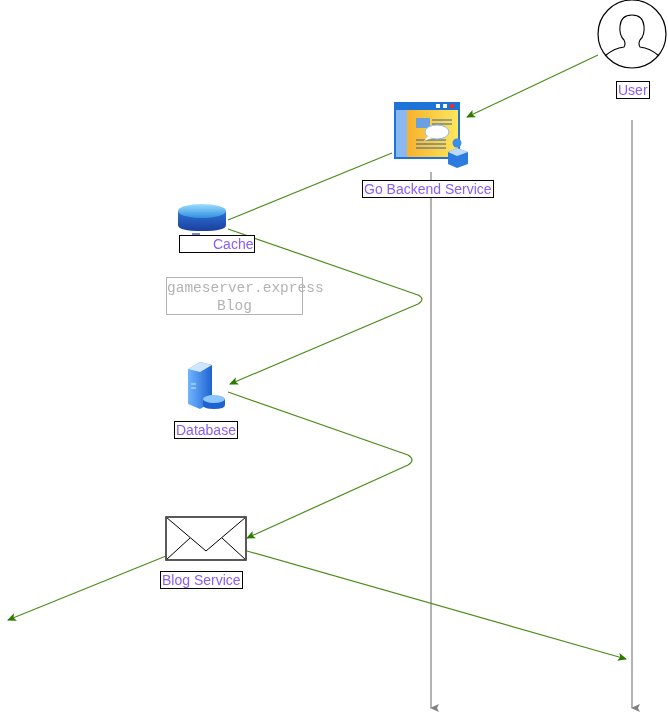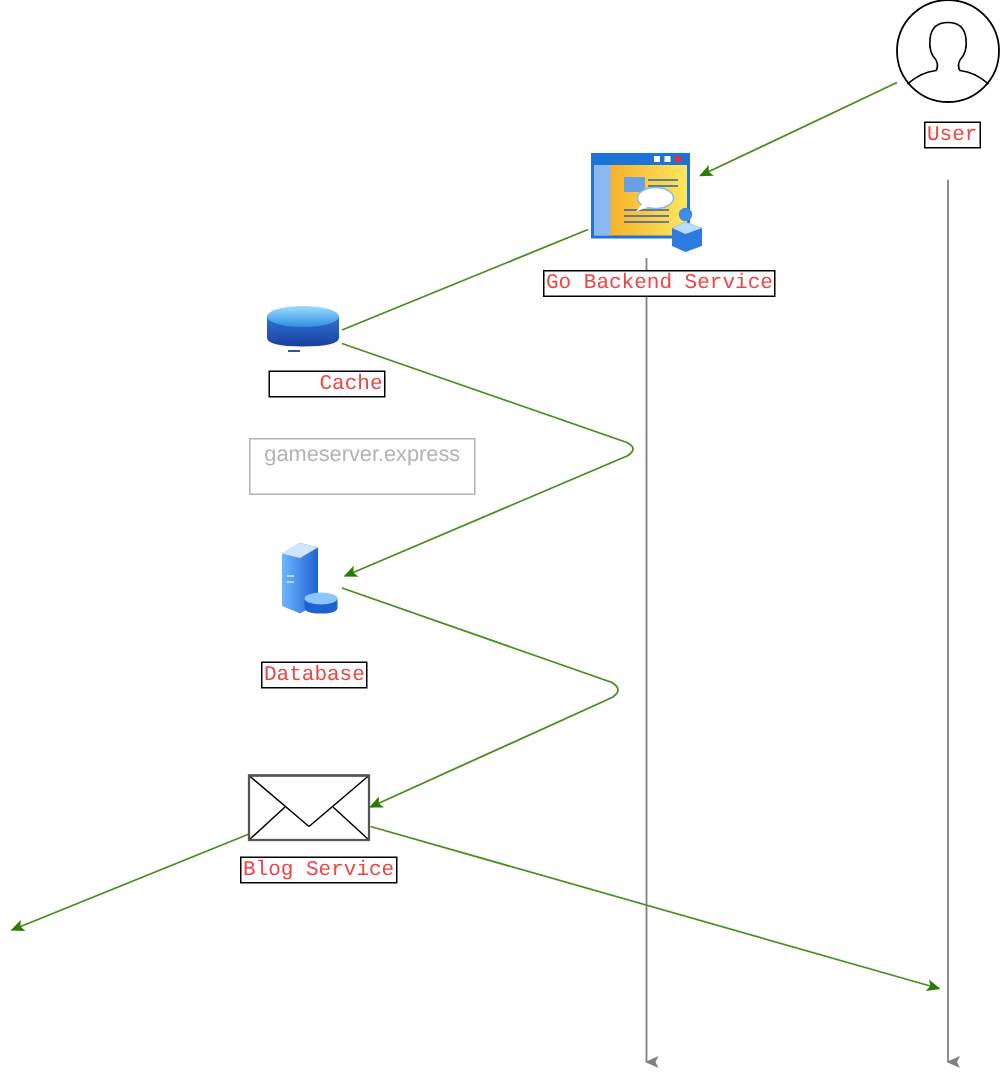--- a/index.html
+++ b/index.html
@@ -1,22 +1,22 @@
 <!DOCTYPE html>
 <html><head>
   <meta charset="utf-8">
   <style>
     html, body { margin: 0; padding: 0; background: #ffffff; }
     body { width: 668px; height: 719px; position: relative; overflow: hidden;
            font-family: "Liberation Sans", sans-serif; }
     svg.canvas { position: absolute; left: 0; top: 0; }
     .label {
       position: absolute; background: #ffffff; border: 1px solid #000000;
-      font-size: 14px; line-height: 16px; color: #ef4444; padding: 0 1px;
-      white-space: nowrap; font-family: Liberation Mono, monospace;
+      font-size: 14px; line-height: 16px; color: #8b5cf6; padding: 0 1px;
+      white-space: nowrap; font-family: Liberation Sans, sans-serif;
     }
     .note {
       position: absolute; border: 1px solid #b3b3b3; color: #b3b3b3;
       font-size: 14.5px; line-height: 18px; text-align: center;
       font-family: "Liberation Sans", sans-serif; box-sizing: border-box;
       padding-top: 1px;
     }
   </style>
 </head>
 <body>
@@ -118,19 +118,20 @@
     <line x1="166" y1="517" x2="206" y2="551" stroke="#000000" stroke-width="1"></line>
     <line x1="246" y1="517" x2="206" y2="551" stroke="#000000" stroke-width="1"></line>
     <line x1="166" y1="560" x2="190" y2="538" stroke="#000000" stroke-width="1"></line>
     <line x1="246" y1="560" x2="222" y2="538" stroke="#000000" stroke-width="1"></line>
     <rect x="166" y="517" width="80" height="43" fill="none" stroke="#555555" stroke-width="1.5"></rect>
   </g>
 </svg>
 
 <div class="label" style="left:616px; top:81px;">User</div>
 <div class="label" style="left:362px; top:180px;text-align:right;">Go Backend Service</div>
-<div class="label" style="left:179px; top:247px;padding-left:33px;">Cache</div>
-<div class="label" style="left:174px; top:441px;">Database</div>
+<div class="label" style="left:179px; top:235px;padding-left:33px;">Cache</div>
+<div class="label" style="left:174px; top:421px;">Database</div>
 <div class="label" style="left:160px; top:571px;">Blog Service</div>
 
-<div class="note" style="left:166px; top:292px; width:151px; height:38px;">
+<div class="note" style="left:166px; top:277px; width:137px; height:38px;font-family:Liberation Mono, monospace;">
   <div>gameserver.express</div>
+  <div>Blog</div>
 </div>
 
 </body></html>

